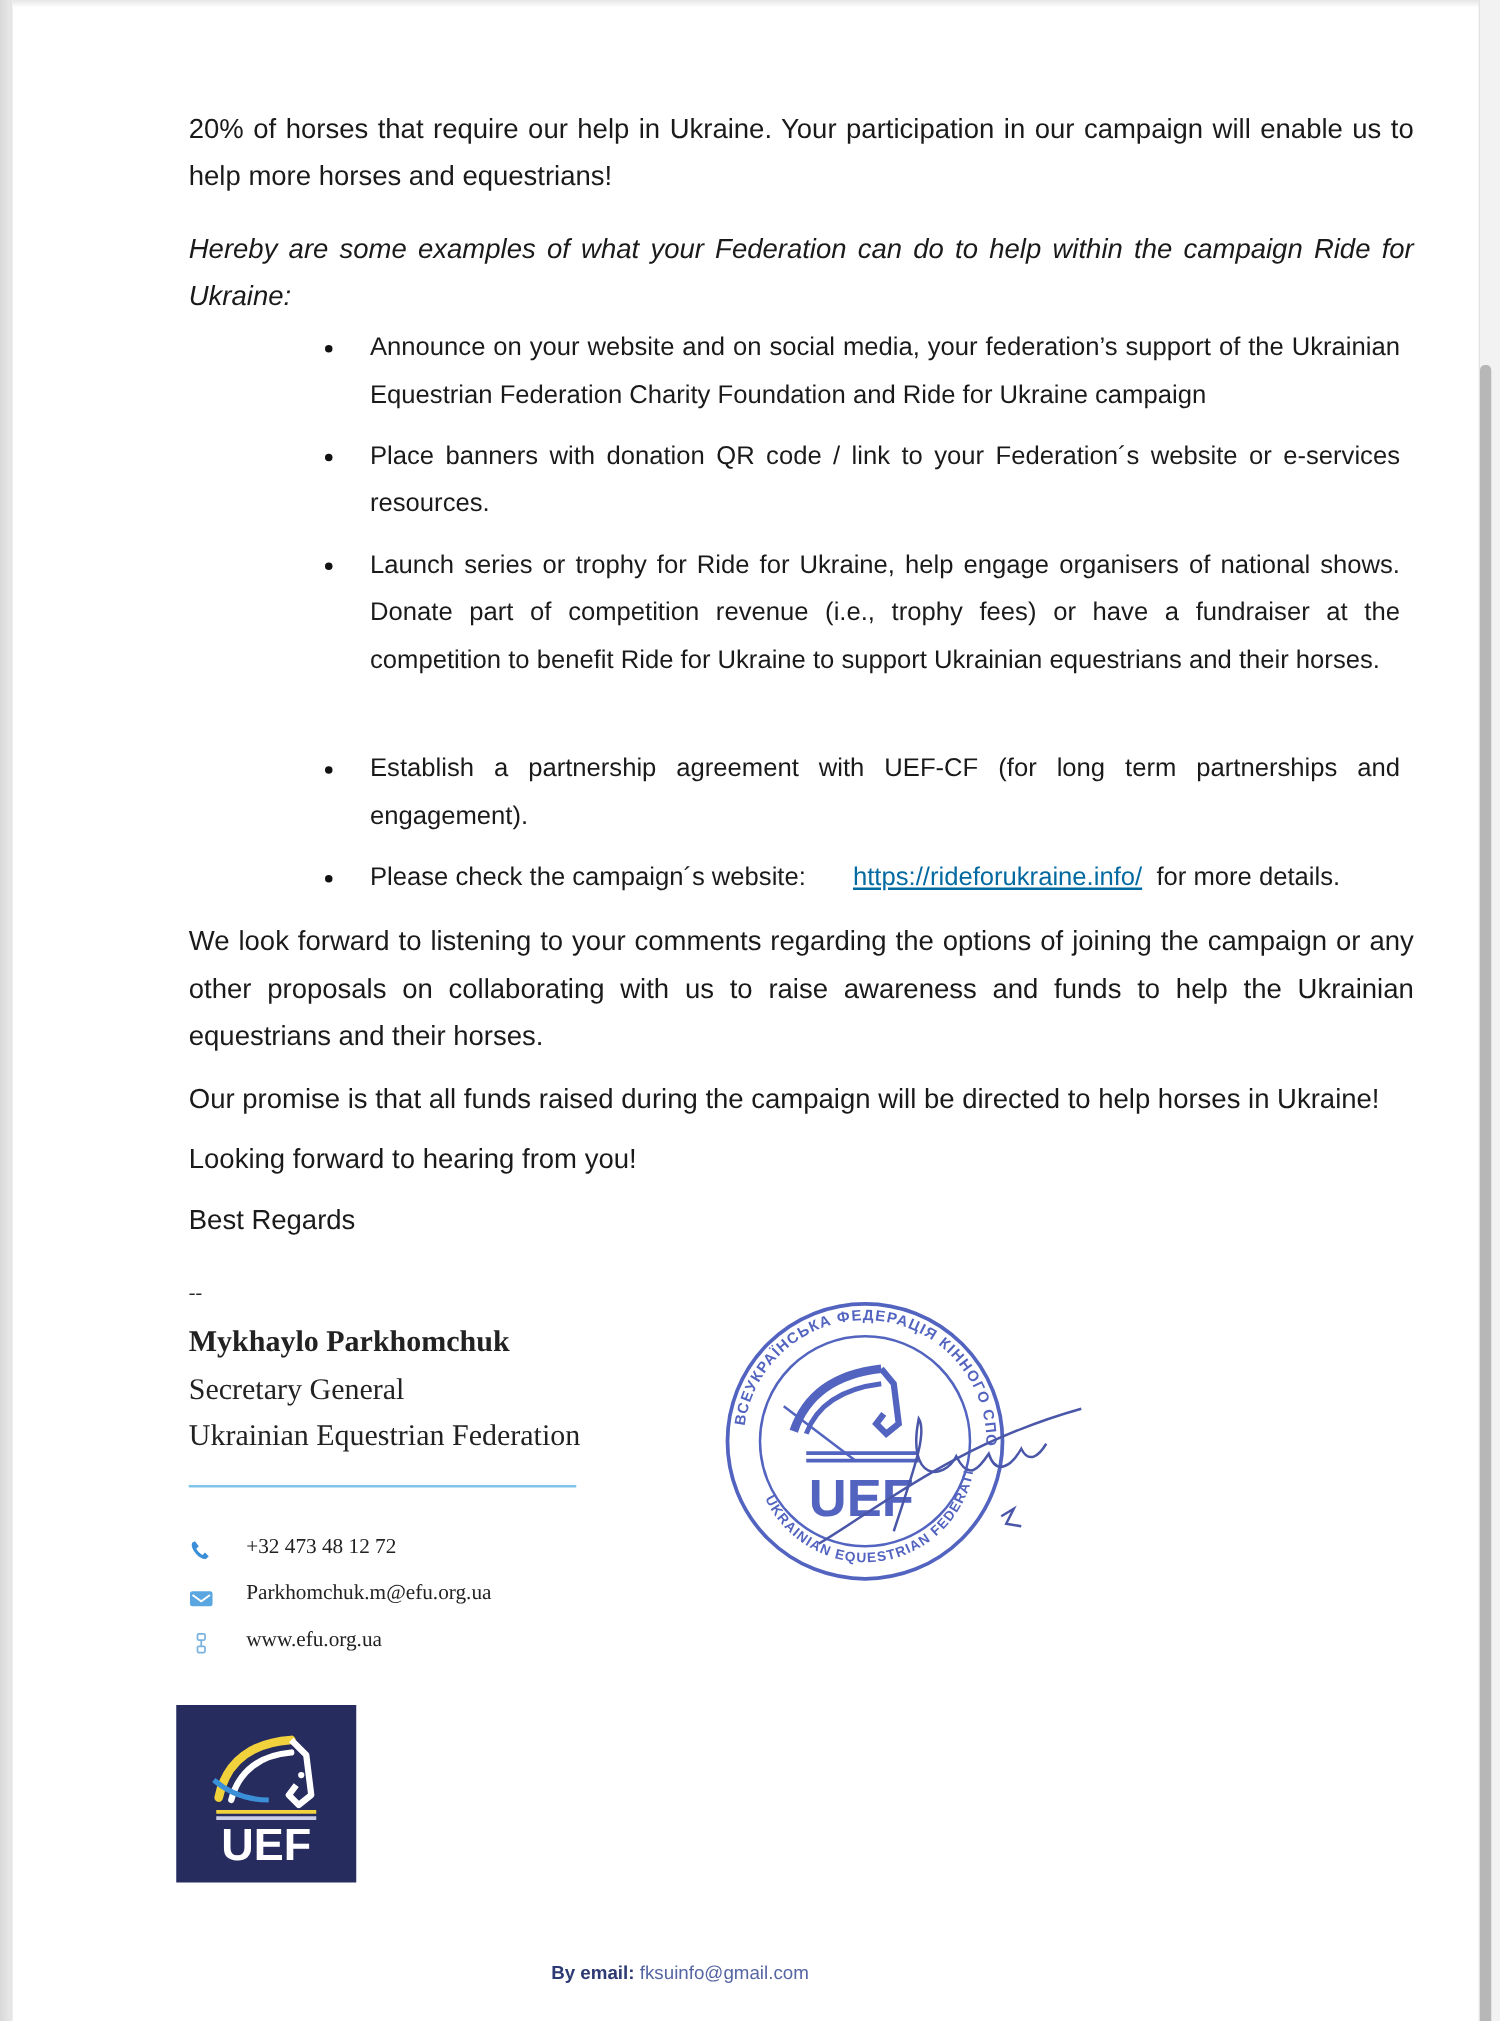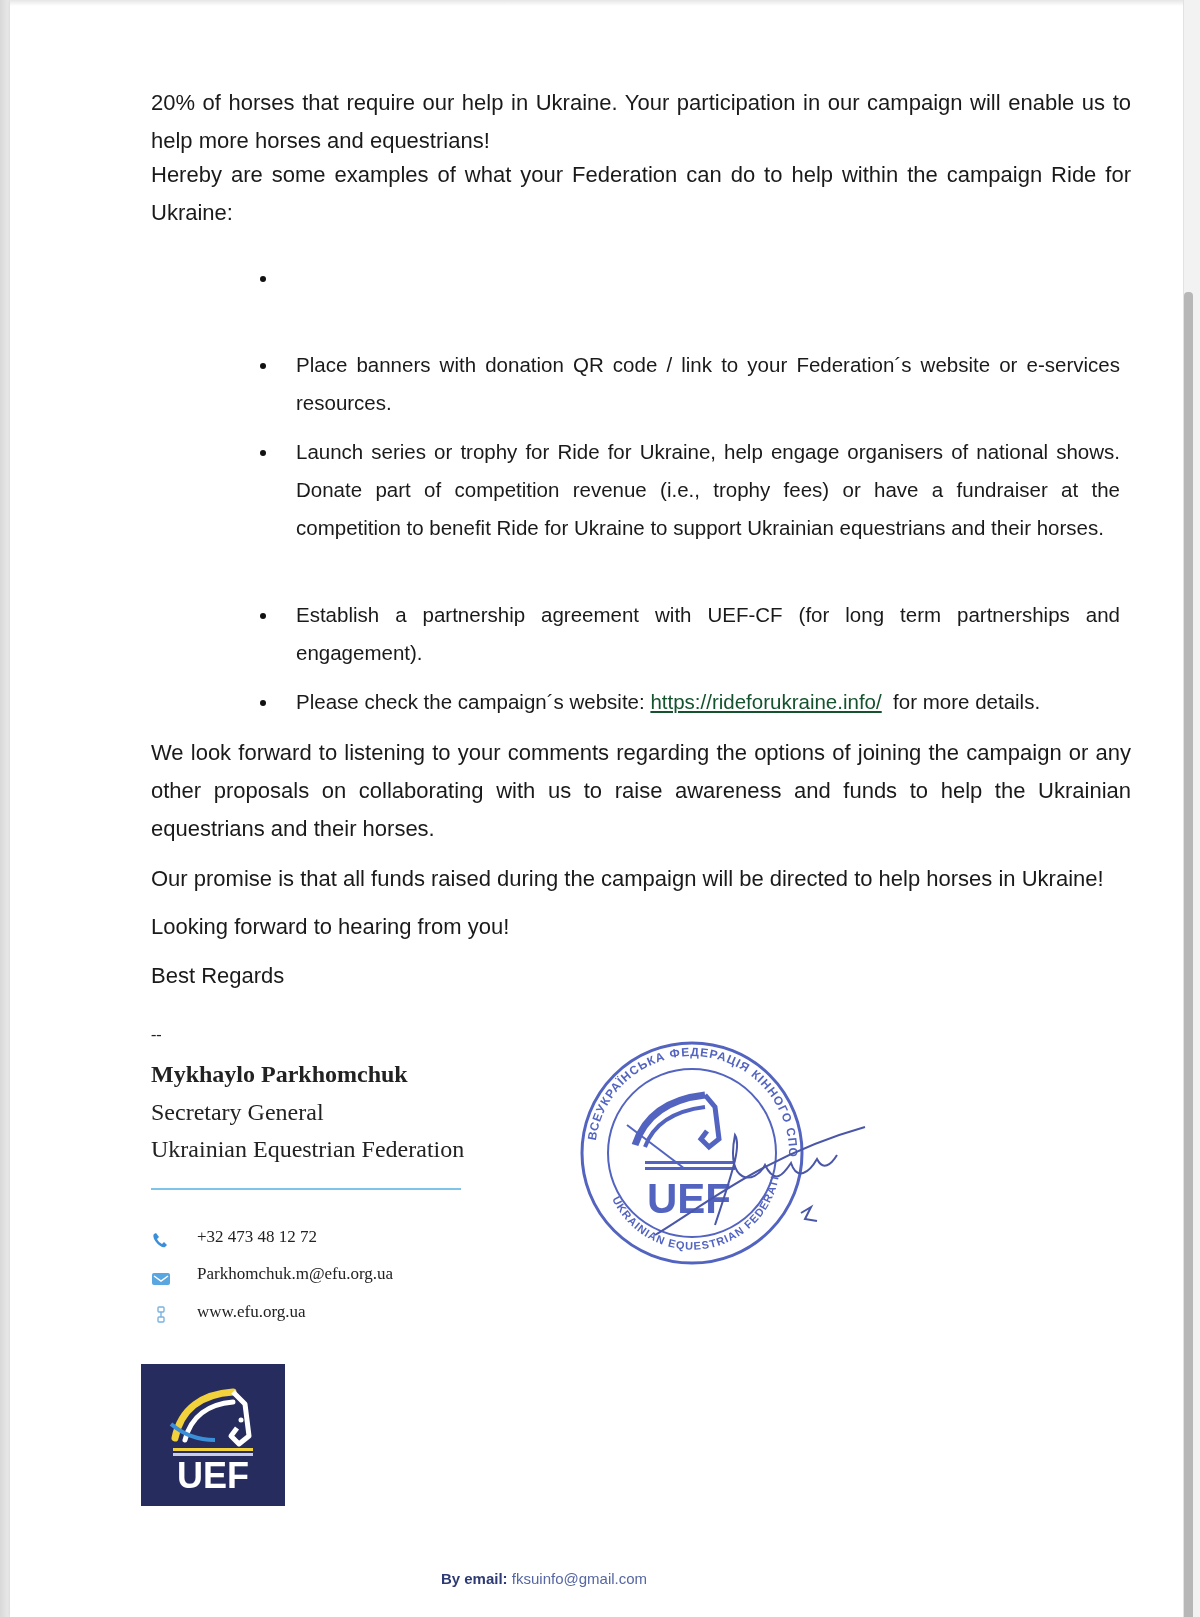--- a/index.html
+++ b/index.html
@@ -40,21 +40,21 @@
   .p { margin: 0; }
   .bullets {
     position: absolute; left: 260px; width: 860px;
     font-size: 20.5px; line-height: 38px;
   }
   .bullet-item { position: relative; padding-left: 36px; text-align: justify; }
   .bullet-dot {
     position: absolute; left: 0; top: 17px; width: 6px; height: 6px;
     border-radius: 50%; background: #111;
   }
-  .link { color: #14532d; text-decoration: underline; }
+  .link { color: #0369a1; text-decoration: underline; margin-left: 32px; }
   .sig {
     position: absolute; left: 151px;
     font-family: "Liberation Serif", serif; font-size: 24px; color: #222;
   }
   .sig-rule {
     position: absolute; left: 151px; top: 1188px; width: 310px; height: 2px;
     background: #7ec3e8;
   }
   .contact-icon { position: absolute; left: 151px; width: 20px; height: 18px; }
   .contact-text {
@@ -78,27 +78,28 @@
 
 <div class="left-edge"></div>
 <div class="page"></div>
 <div class="top-edge"></div>
 <div class="scrollbar-track"></div>
 <div class="scrollbar-thumb"></div>
 
 <div class="text" style="top:84px;">
   <p class="p">20% of horses that require our help in Ukraine. Your participation in our campaign will enable us to help more horses and equestrians!</p>
 </div>
-<div class="text" style="top:156px;">
+<div class="text" style="top:180px;font-style:italic;">
   <p class="p">Hereby are some examples of what your Federation can do to help within the campaign Ride for Ukraine:</p>
 </div>
 
 <div class="bullets" style="top:259px;">
   <div class="bullet-item">
     <span class="bullet-dot"></span>
+    <span>Announce on your website and on social media, your federation’s support of the Ukrainian Equestrian Federation Charity Foundation and Ride for Ukraine campaign</span>
   </div>
 </div>
 <div class="bullets" style="top:346px;">
   <div class="bullet-item">
     <span class="bullet-dot"></span>
     <span>Place banners with donation QR code / link to your Federation´s website or e-services resources.</span>
   </div>
 </div>
 <div class="bullets" style="top:433px;">
   <div class="bullet-item">

